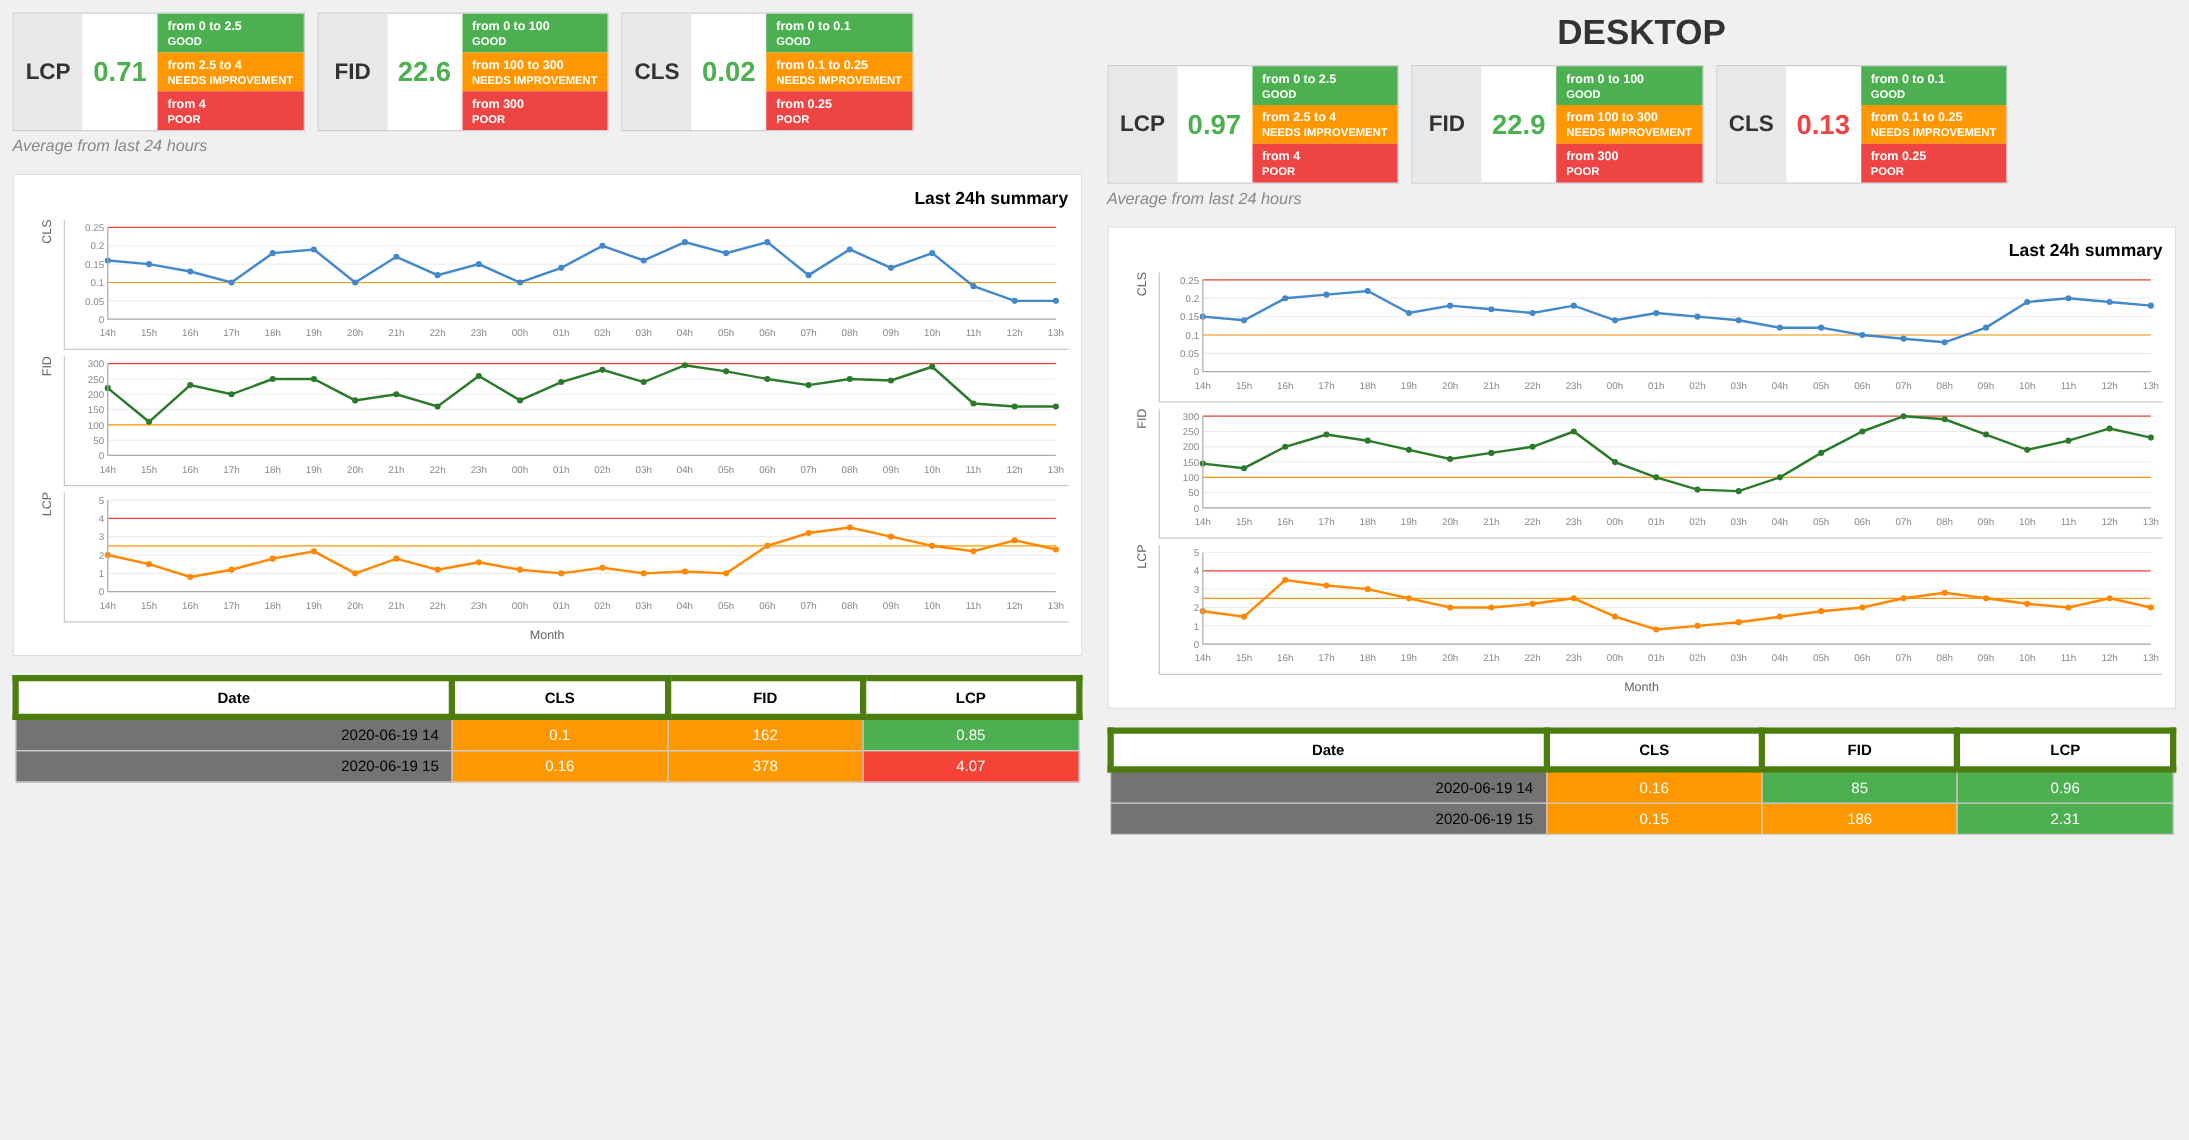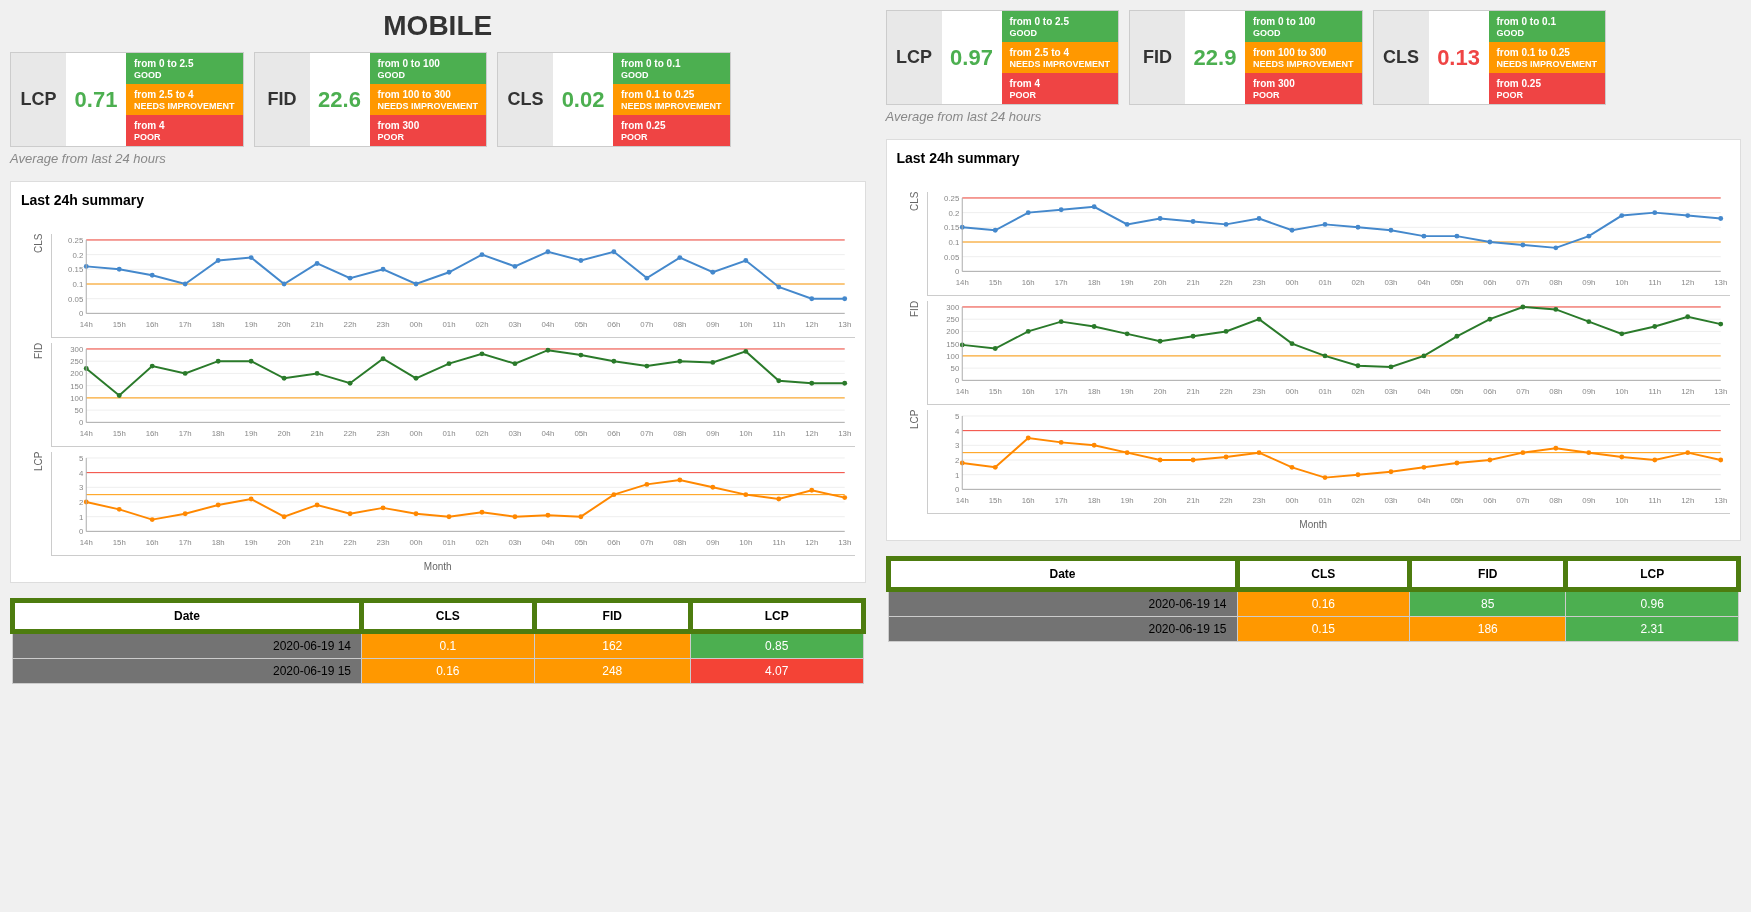--- a/index.html
+++ b/index.html
@@ -23,42 +23,41 @@
     .metric-range.green { background: #4caf50; }
     .metric-range.yellow { background: #ff9800; }
     .metric-range.red { background: #ef4444; }
     .range-label { font-size: 10px; font-weight: bold; color: #fff; line-height: 1.3; }
     .range-rating { font-size: 9px; color: #fff; font-weight: bold; }
     
     .avg-note { font-size: 13px; color: #888; font-style: italic; margin-bottom: 15px; }
     
     
     .chart-section { background: #fff; border: 1px solid #ddd; padding: 10px; margin-bottom: 15px; }
-    .chart-title { text-align: left; font-size: 14px; font-weight: bold; margin-bottom: 26px; }
+    .chart-title { text-align: right; font-size: 14px; font-weight: bold; margin-bottom: 10px; }
     .chart-row { display: flex; align-items: stretch; margin-bottom: 5px; }
     .chart-y-label { width: 30px; display: flex; align-items: center; justify-content: flex-end; padding-right: 4px; font-size: 10px; color: #666; writing-mode: vertical-rl; transform: rotate(180deg); text-align: center; }
     .chart-area { flex: 1; position: relative; border-left: 1px solid #ccc; border-bottom: 1px solid #ccc; }
     .x-label { text-align: center; font-size: 10px; color: #666; margin-top: 3px; }
     
     
     .data-table { width: 100%; border-collapse: collapse; margin-top: 5px; }
     .data-table th { background: #fff; border: 5px solid #4d7c0f; padding: 6px 10px; text-align: center; font-weight: bold; font-size: 12px; }
     .data-table td { border: 1px solid #ccc; padding: 5px 10px; text-align: center; font-size: 12px; }
     .data-table td:first-child { background: #737373; text-align: right; }
     .td-green { background: #4caf50; color: #fff; }
     .td-yellow { background: #ff9800; color: #fff; }
     .td-red { background: #f44336; color: #fff; }
   </style>
 </head>
 <body>
 
 <div class="page">
   <div class="sections">
   <div class="section">
-        <div class="section-title">MOBILE</div>
         <div class="metric-cards">
           <div class="metric-card">
             <div class="metric-label">
               <span class="metric-label-text">LCP</span>
             </div>
             <div class="metric-value-col">
               <div class="metric-value good">0.71</div>
             </div>
             <div class="metric-ranges">
               <div class="metric-range green">
@@ -350,28 +349,29 @@
             <tbody>
               <tr>
                 <td>2020-06-19 14</td>
                 <td class="td-yellow">0.1</td>
                 <td class="td-yellow">162</td>
                 <td class="td-green">0.85</td>
               </tr>
               <tr>
                 <td>2020-06-19 15</td>
                 <td class="td-yellow">0.16</td>
-                <td class="td-yellow">248</td>
+                <td class="td-yellow">378</td>
                 <td class="td-red">4.07</td>
               </tr>
             </tbody>
           </table>
         </div>
       </div>
       <div class="section">
+        <div class="section-title">DESKTOP</div>
         <div class="metric-cards">
           <div class="metric-card">
             <div class="metric-label">
               <span class="metric-label-text">LCP</span>
             </div>
             <div class="metric-value-col">
               <div class="metric-value good">0.97</div>
             </div>
             <div class="metric-ranges">
               <div class="metric-range green">

